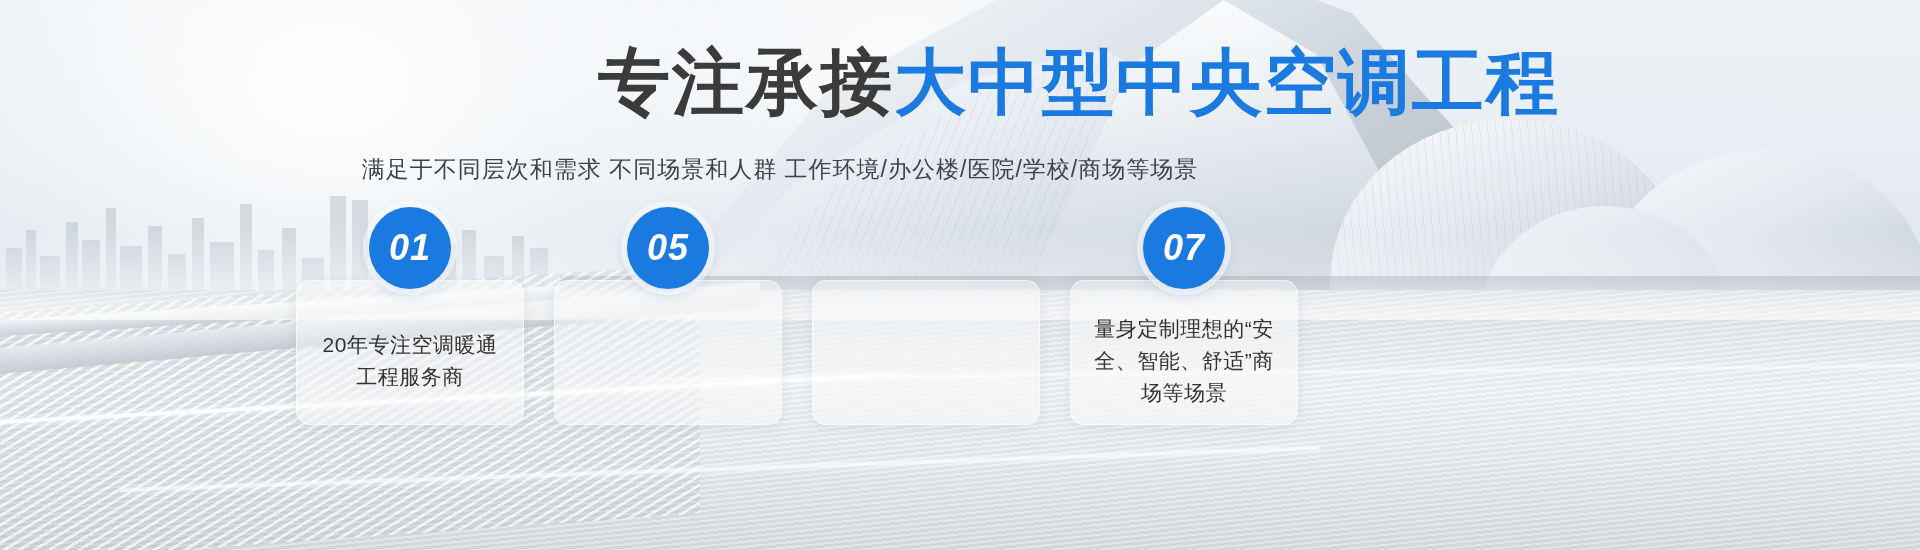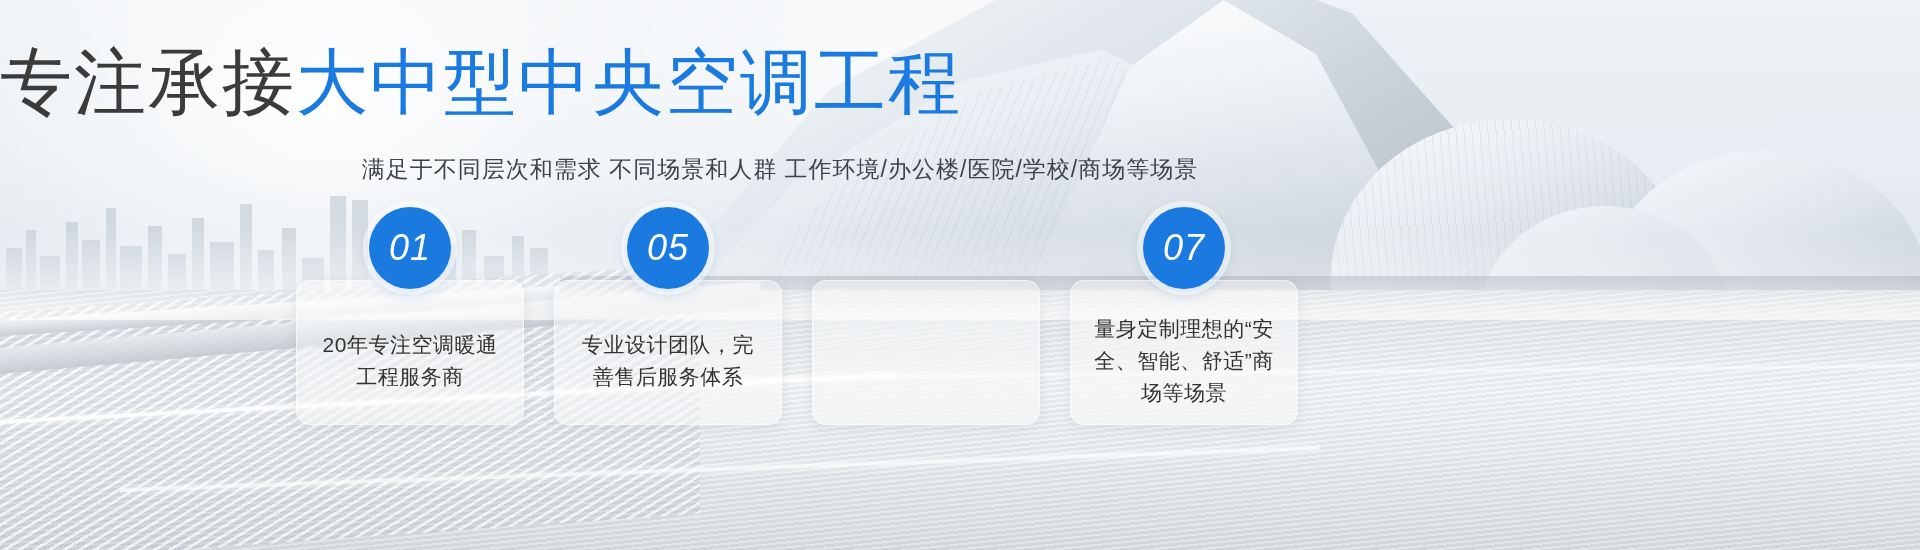--- a/index.html
+++ b/index.html
@@ -126,22 +126,22 @@
   .haze {
     position:absolute; left:0; bottom:230px; width:1920px; height:90px;
     background:linear-gradient(to bottom,rgba(255,255,255,0),rgba(255,255,255,.65));
   }
 
   
   .content { position:absolute; inset:0; }
 
   .headline {
     position:absolute; left:0; top:40px; width:1560px;
-    text-align:left;
-    font-size:72px; line-height:84px; font-weight:normal;
+    text-align:right;
+    font-size:72px; line-height:84px; font-weight:bold;
     letter-spacing:2px;
     white-space:nowrap;
   }
   .headline .dark { color:#3b3b3b; }
   .headline .blue { color:#1a7ae0; }
 
   .subtitle {
     position:absolute; left:0; top:152px; width:1560px;
     text-align:center;
     font-size:23px; line-height:34px; color:#3d4349;
@@ -171,21 +171,21 @@
     padding-top:16px;
   }
   .badge {
     position:absolute; left:50%; top:-74px; transform:translateX(-50%);
     width:82px; height:82px; border-radius:50%;
     background:#1a7ae0;
     box-shadow:0 0 0 6px rgba(255,255,255,.55), 0 4px 14px rgba(20,90,170,.3);
     display:flex; align-items:center; justify-content:center;
   }
   .badge span {
-    color:#ffffff; font-size:36px; font-weight:normal;
+    color:#ffffff; font-size:36px; font-weight:bold;
     font-style:italic; letter-spacing:1px;
   }
 </style>
 </head>
 <body>
 
 <div class="banner">
 
   <div class="bg">
     <div class="sky"></div>
@@ -255,21 +255,20 @@
         <div class="badge">
           <span>01</span>
         </div>
         <div class="card-text">20年专注空调暖通工程服务商</div>
       </div>
 
       <div class="card">
         <div class="badge">
           <span>05</span>
         </div>
-        <div class="card-text">专业设计团队，完善售后服务体系</div>
       </div>
 
       <div class="card">
       </div>
 
       <div class="card">
         <div class="badge">
           <span>07</span>
         </div>
         <div class="card-text">量身定制理想的“安全、智能、舒适”商场等场景</div>

